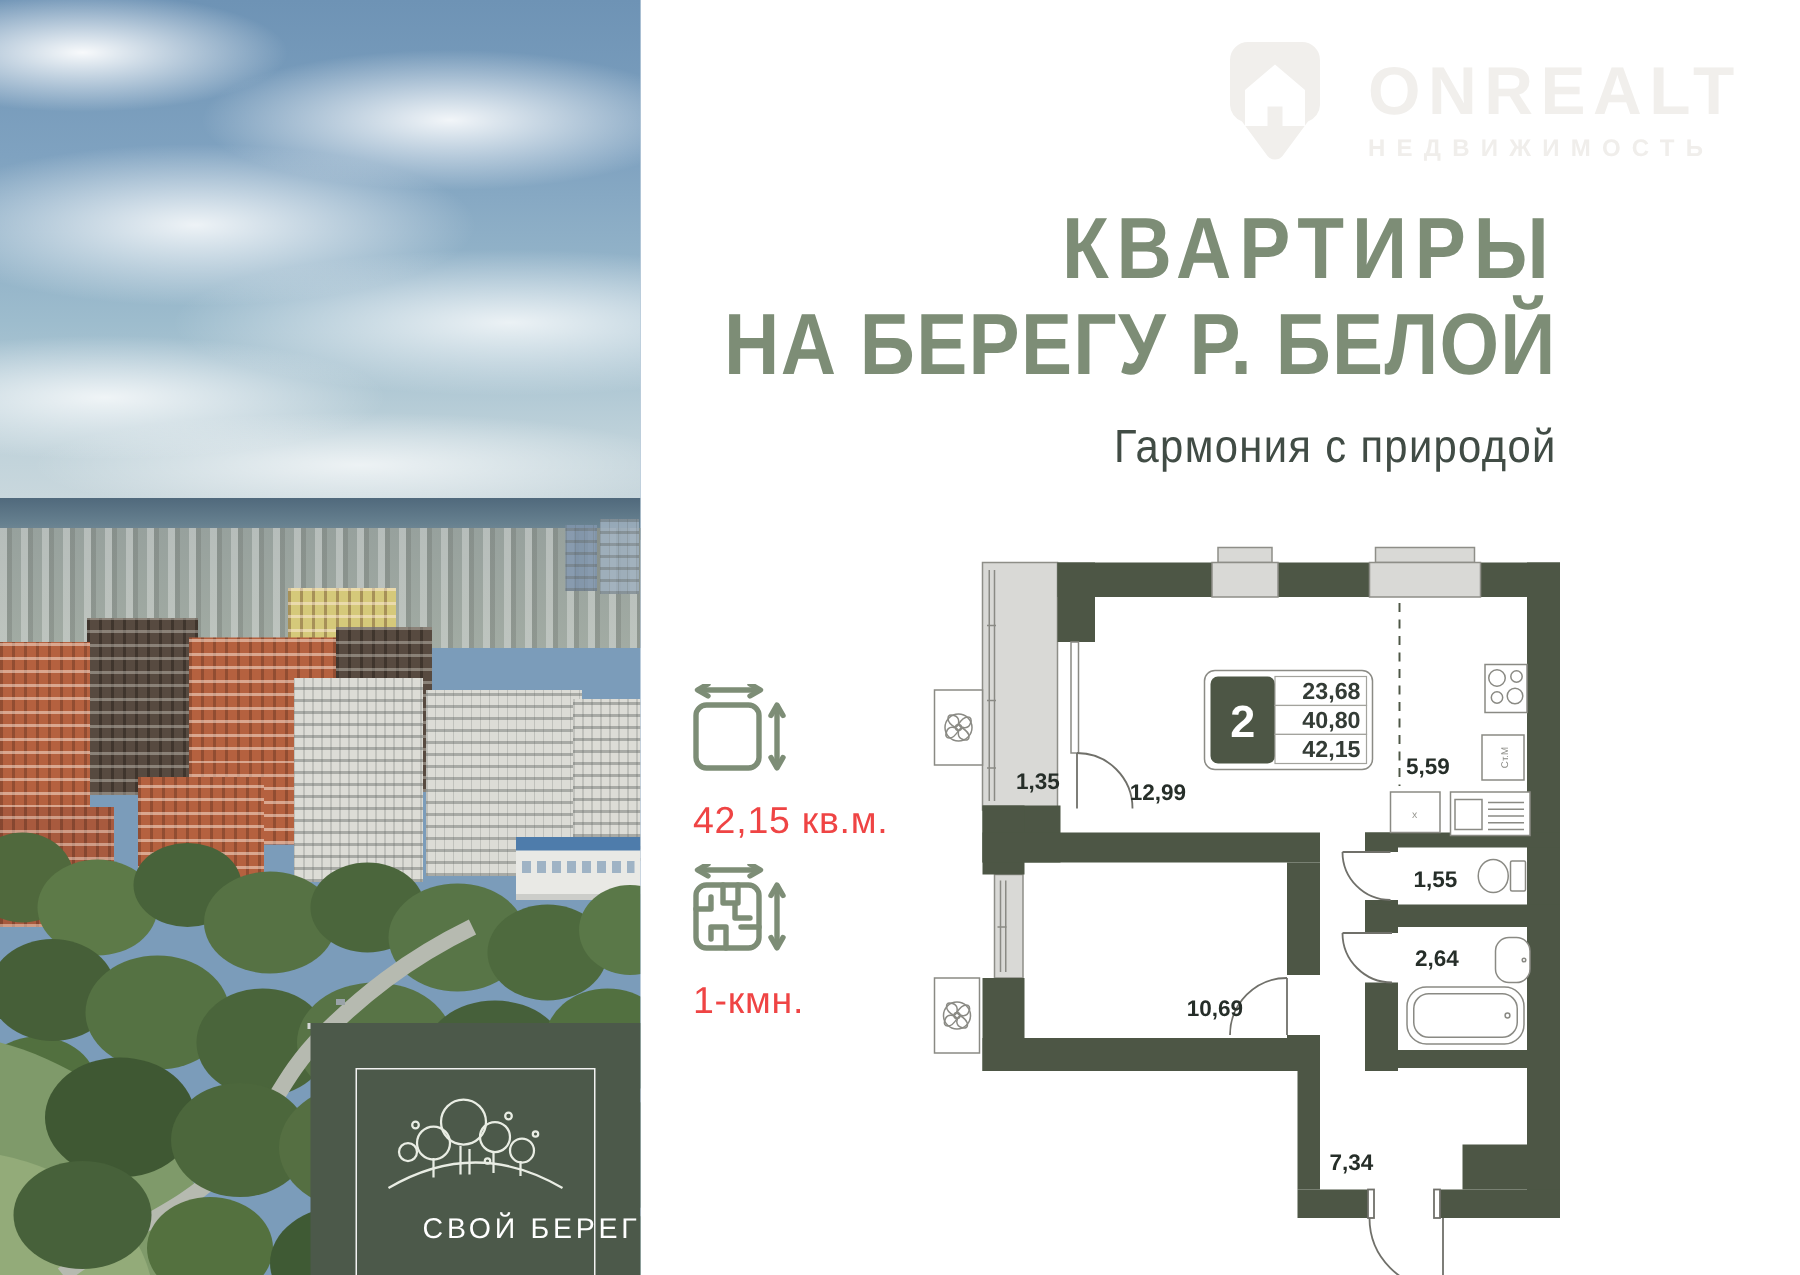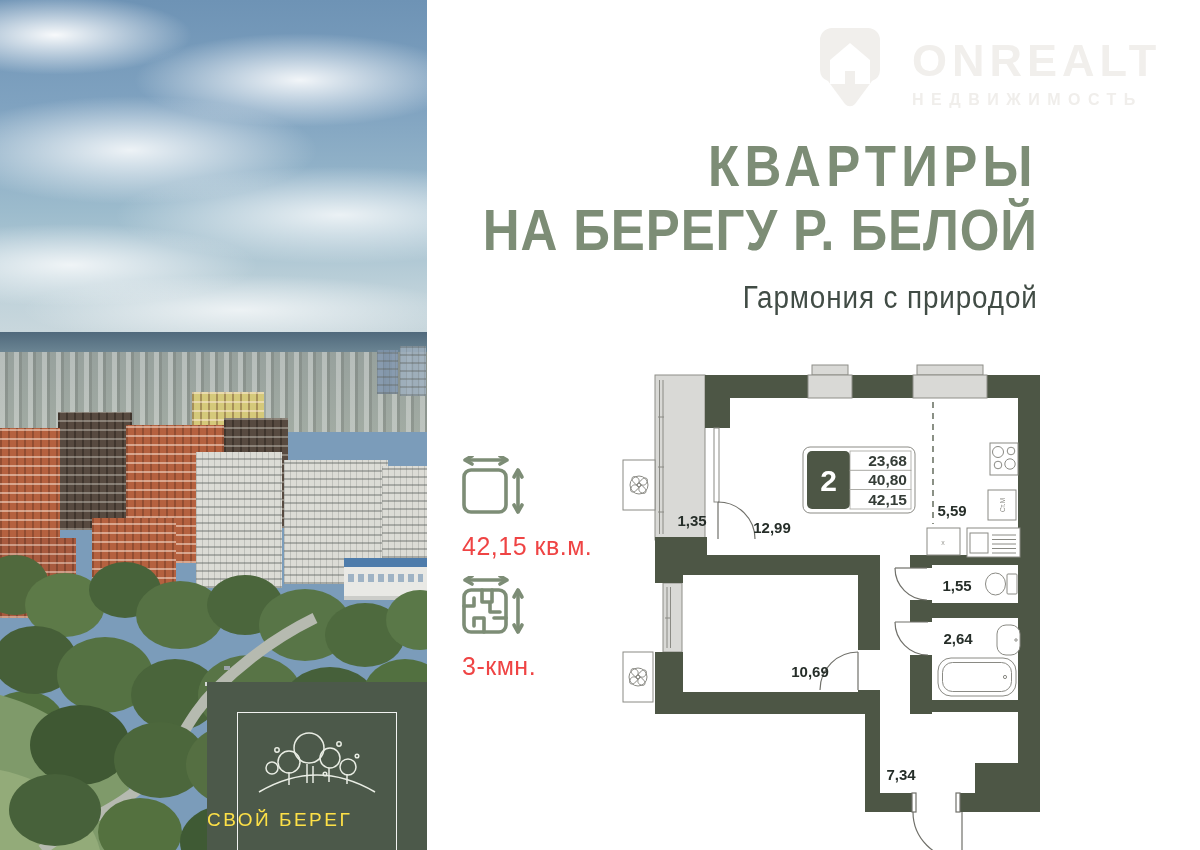--- a/index.html
+++ b/index.html
@@ -43,22 +43,22 @@
       box-shadow:inset 0 -4px 0 rgba(120,125,120,.25);}
   .blue-roof .roof{position:absolute;left:0;top:0;width:100%;height:9px;background:#4e7cab;}
   .blue-roof .win{position:absolute;left:4px;top:16px;width:75px;height:8px;
       background:repeating-linear-gradient(90deg,#9fb3c5 0 6px,#e9e9e5 6px 10px);}
 
   
   .devlogo{position:absolute;left:207px;top:682px;width:220px;height:175px;background:#4c594a;}
   .devlogo .frame{position:absolute;left:30px;right:30px;top:30px;bottom:-6px;
       border:1.5px solid rgba(255,255,255,.92);}
   .devlogo .trees{position:absolute;left:50%;top:40px;transform:translateX(-50%);}
-  .devlogo .name{position:absolute;left:0;bottom:26px;width:100%;text-align:left;
-      color:#fde047;font-size:19px;letter-spacing:2.5px;font-weight:500;}
+  .devlogo .name{position:absolute;left:0;bottom:26px;width:100%;text-align:right;
+      color:#ffffff;font-size:19px;letter-spacing:2.5px;font-weight:500;}
 
   
   .watermark{position:absolute;left:818px;top:26px;color:#f1efec;}
   .wm-text{position:absolute;left:94px;top:12px;}
   .wm-brand{font-size:45px;font-weight:700;letter-spacing:5px;line-height:1;color:#f1efec;}
   .wm-tag{font-size:16px;font-weight:700;letter-spacing:7.5px;margin-top:8px;color:#f0eeeb;}
 
   
   .headline{position:absolute;right:162px;top:134px;text-align:right;
       transform:scaleX(.88);transform-origin:100% 0;}
@@ -206,21 +206,21 @@
         <line x1="4" y1="4" x2="44" y2="4"></line>
         <path d="M10,0 L3,4 L10,8"></path>
           <path d="M38,0 L45,4 L38,8"></path>
         <rect x="2" y="14" width="42" height="42" rx="7"></rect>
         <path d="M2,30 H12 M12,30 V22 M20,14 V26 M20,26 H30 M30,26 V14 M28,26 V36 M28,36 H38 M44,42 H32 M22,42 V56 M22,42 H12 M12,42 V50"></path>
         <line x1="56" y1="15" x2="56" y2="55"></line>
         <path d="M52,21 L56,14 L60,21"></path>
           <path d="M52,49 L56,56 L60,49"></path>
       </g>
     </svg>
-    <div class="lbl">3-кмн.</div>
+    <div class="lbl">1-кмн.</div>
   </div>
 
   <svg class="plan" width="424" height="488" viewBox="0 0 424 488">
     <defs>
       <g id="fanIcon">
         <circle r="9" fill="none" stroke="#8a8a84" stroke-width="1"></circle>
         <circle r="2" fill="none" stroke="#8a8a84" stroke-width="1"></circle>
         <g fill="none" stroke="#8a8a84" stroke-width="1">
           <path d="M0,-2 C4,-9 10,-8 8,-3 C7,1 2,1 0,-2 Z"></path>
           <path d="M0,-2 C4,-9 10,-8 8,-3 C7,1 2,1 0,-2 Z" transform="rotate(90)"></path>

